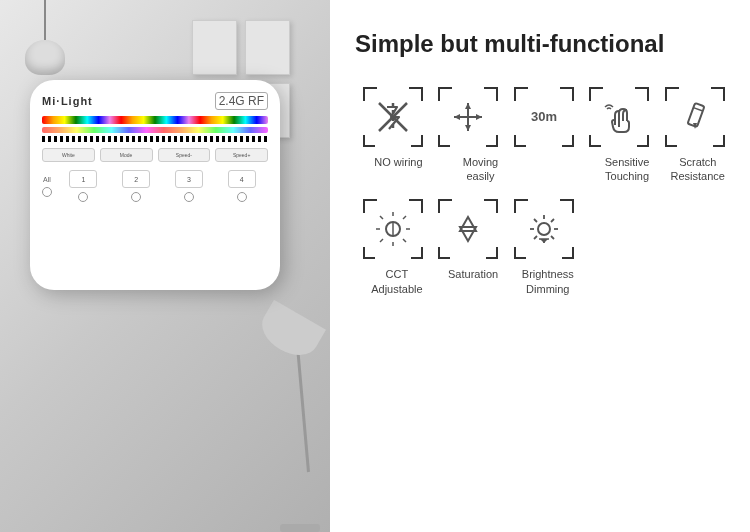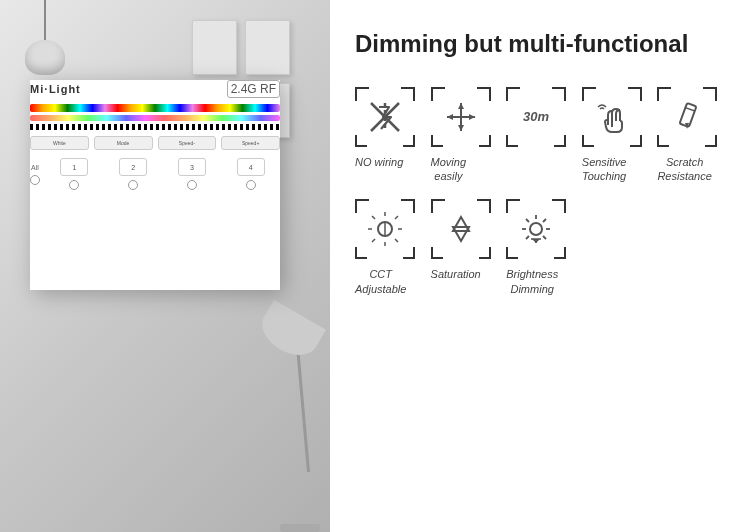--- a/index.html
+++ b/index.html
@@ -118,23 +118,23 @@
       left: 30px;
       top: 80px;
       width: 250px;
       height: 220px;
     }
 
     .device {
       width: 250px;
       height: 210px;
       background: white;
-      border-radius: 0;
+      border-radius: 24px;
       box-shadow: 4px 4px 20px rgba(0,0,0,0.25);
-      padding: 0;
+      padding: 12px;
       position: relative;
     }
 
     .device-brand {
       display: flex;
       align-items: center;
       justify-content: space-between;
       margin-bottom: 6px;
     }
 
@@ -266,23 +266,22 @@
 
     .features-grid {
       display: grid;
       grid-template-columns: repeat(5, 1fr);
       gap: 16px 8px;
     }
 
     .feature-item {
       display: flex;
       flex-direction: column;
-      align-items: flex-start;
+      align-items: flex-end;
       text-align: center;
-      font-style: italic;
     }
 
     .feature-label {
       font-size: 11px;
       color: #444;
       line-height: 1.3;
     }
 
     
     .bracket-box {
@@ -396,21 +395,21 @@
               <div class="zone-circle"></div>
             </div>
           </div>
         </div>
       </div>
     </div>
   </div>
 </div>
 
 <div class="right-panel">
-  <div class="title">Dimming but multi-functional</div>
+  <div class="title">Simple but multi-functional</div>
 
   <div class="features-grid">
 
     <div class="feature-item">
       <div class="bracket-box">
         <span class="corner-br"></span>
           <span class="corner-bl"></span>
         <svg viewBox="0 0 36 36" class="icon-svg">
 
           <line x1="18" y1="4" x2="18" y2="32" stroke="#555" stroke-width="2.5" stroke-dasharray="4,3"></line>

